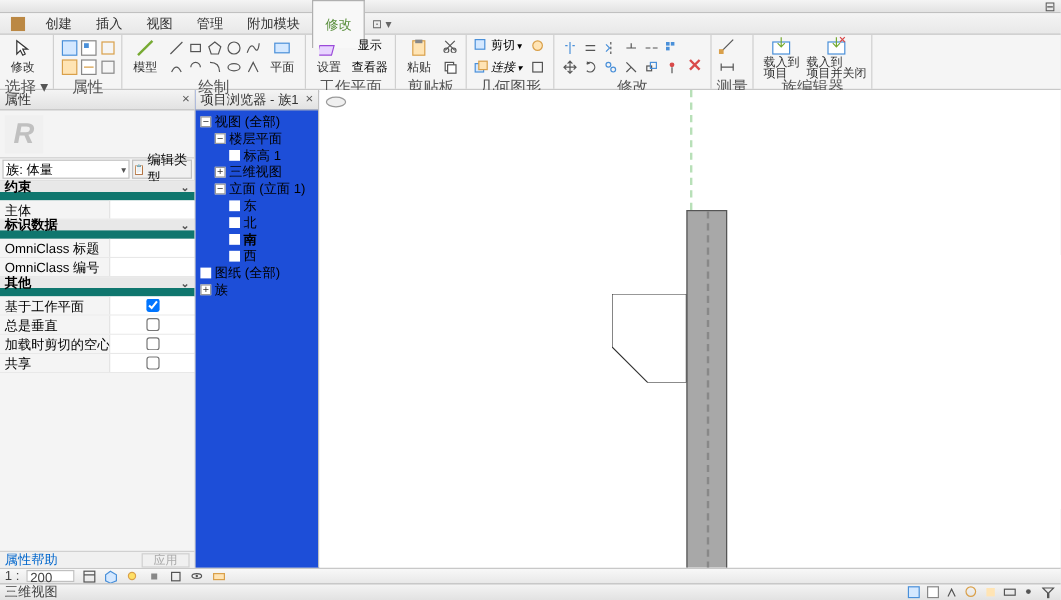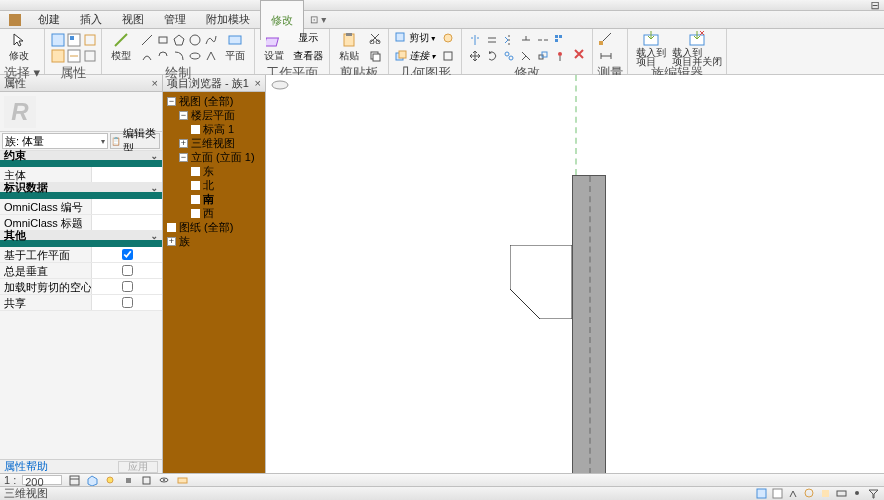--- a/index.html
+++ b/index.html
@@ -42,21 +42,21 @@
 .prop-kv { display: flex; height: 16px; border-bottom: 1px solid #e8e8e8; }
 .prop-kv .k { width: 92px; padding: 1px 4px; background: #f4f4f4; border-right: 1px solid #e0e0e0; overflow: hidden; white-space: nowrap; }
 .prop-kv .v { flex: 1; background: #fff; padding: 1px 4px; display: flex; align-items: center; }
 .prop-kv .v.check { justify-content: center; }
 .prop-kv input[type=checkbox] { width: 11px; height: 11px; }
 .prop-spacer { flex: 1; background: #f4f4f4; }
 .prop-help { height: 14px; background: #f0f0f0; border-top: 1px solid #d0d0d0; display: flex; align-items: center; padding: 0 4px; }
 .prop-help a { color: #0066cc; text-decoration: none; }
 .prop-help .apply-btn { margin-left: auto; width: 40px; height: 12px; background: #f0f0f0; border: 1px solid #d0d0d0; color: #aaa; font-size: 10px; display: flex; align-items: center; justify-content: center; }
 
-.browser-panel { width: 103px; background: #a16207; border-right: 1px solid #c0c0c0; display: flex; flex-direction: column; }
+.browser-panel { width: 103px; background: #1d4ed8; border-right: 1px solid #c0c0c0; display: flex; flex-direction: column; }
 .tree { padding: 2px; font-size: 11px; flex: 1; overflow: auto; }
 .tree-node { display: flex; align-items: center; height: 14px; padding-left: 2px; white-space: nowrap; cursor: pointer; }
 .tree-node .tgl { width: 9px; height: 9px; border: 1px solid #999; font-size: 9px; line-height: 7px; text-align: center; margin-right: 3px; background: #fff; color: #333; }
 .tree-node .tgl.blank { border: none; }
 .tree-node.bold { font-weight: bold; }
 .indent1 { padding-left: 14px; }
 .indent2 { padding-left: 26px; }
 
 .canvas { flex: 1; background: #fff; position: relative; overflow: hidden; }
 .canvas .nav-wheel { position: absolute; top: 4px; left: 4px; width: 20px; height: 12px; }
@@ -468,25 +468,25 @@
       </div>
     <div class="prop-kv">
       <div class="k">主体</div>
       <div class="v"></div>
     </div>
     <div class="prop-section">
         <span>标识数据</span>
         <span class="expand">⌄</span>
       </div>
     <div class="prop-kv">
+      <div class="k">OmniClass 标题</div>
+      <div class="v"></div>
+    </div>
+    <div class="prop-kv">
       <div class="k">OmniClass 编号</div>
-      <div class="v"></div>
-    </div>
-    <div class="prop-kv">
-      <div class="k">OmniClass 标题</div>
       <div class="v"></div>
     </div>
     <div class="prop-section">
         <span>其他</span>
         <span class="expand">⌄</span>
       </div>
     <div class="prop-kv">
       <div class="k">基于工作平面</div>
       <div class="v check">
           <input type="checkbox" checked="" style="">

